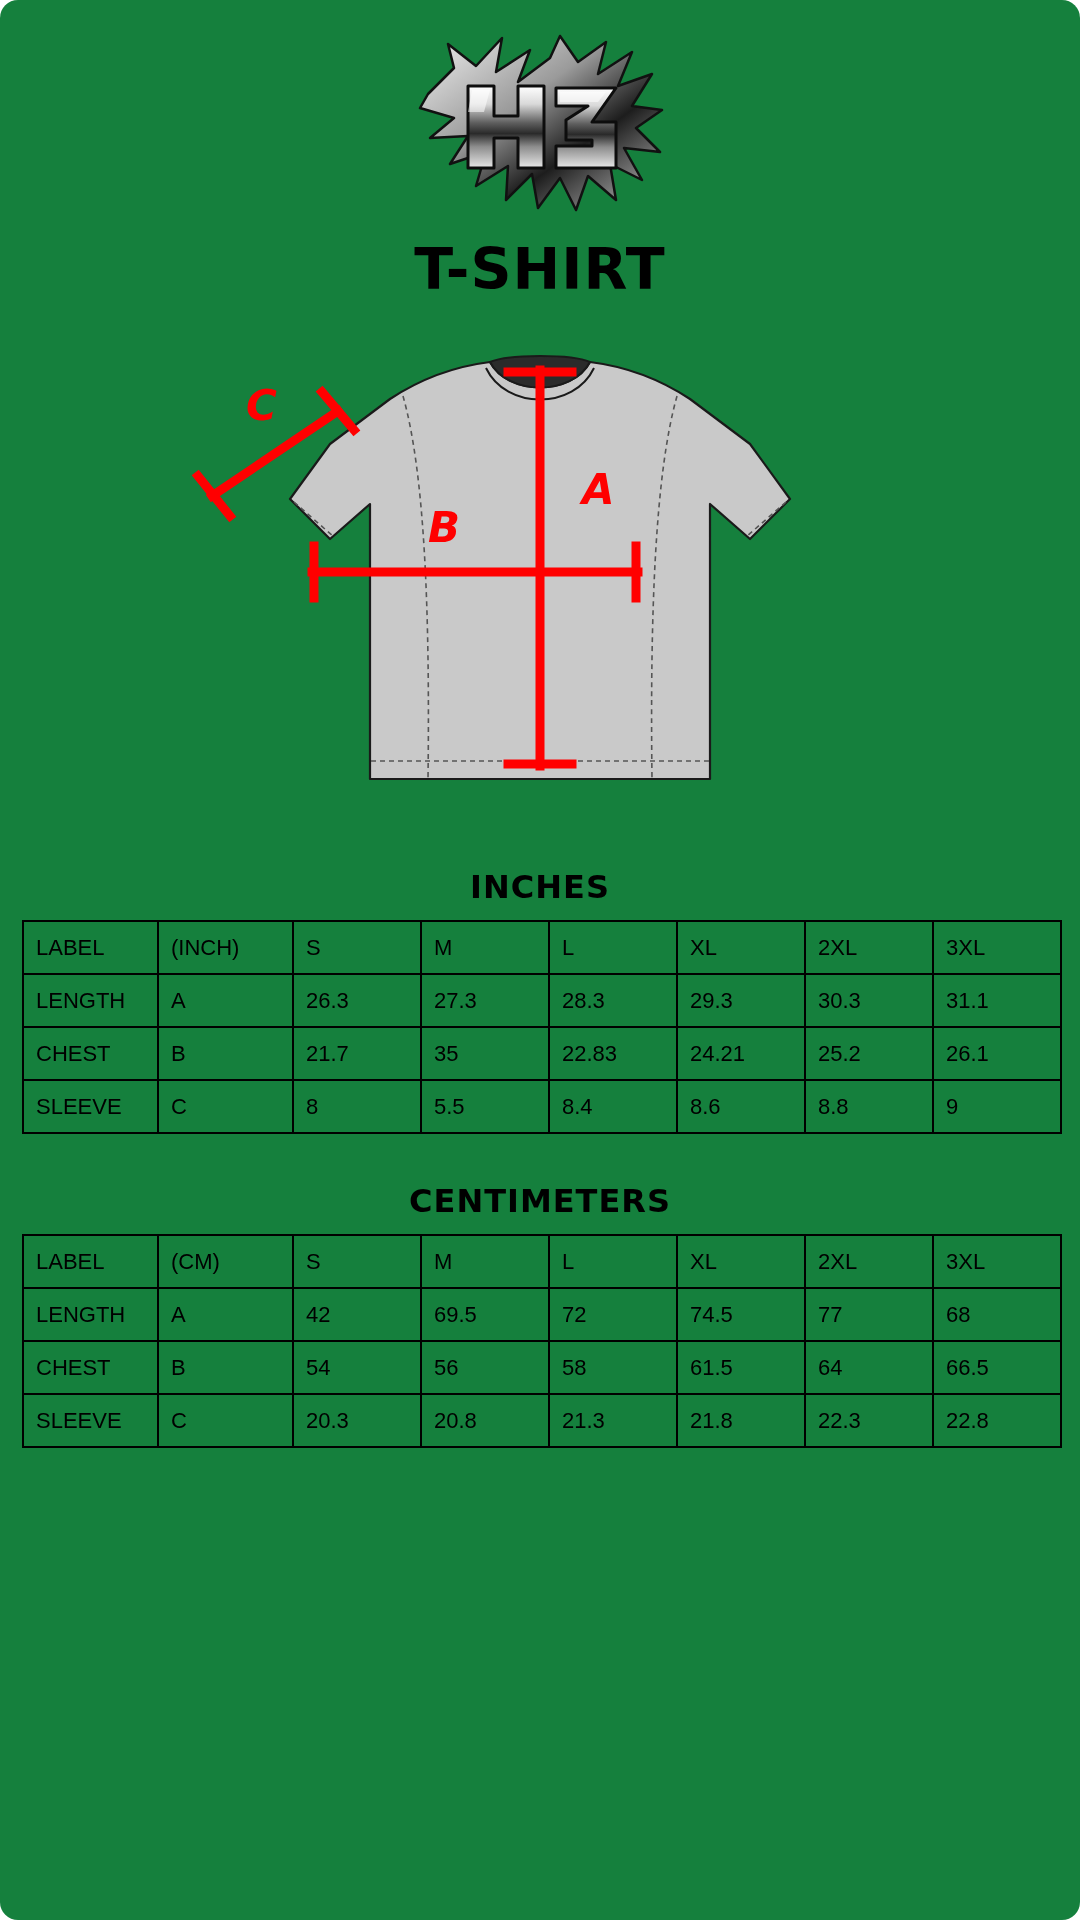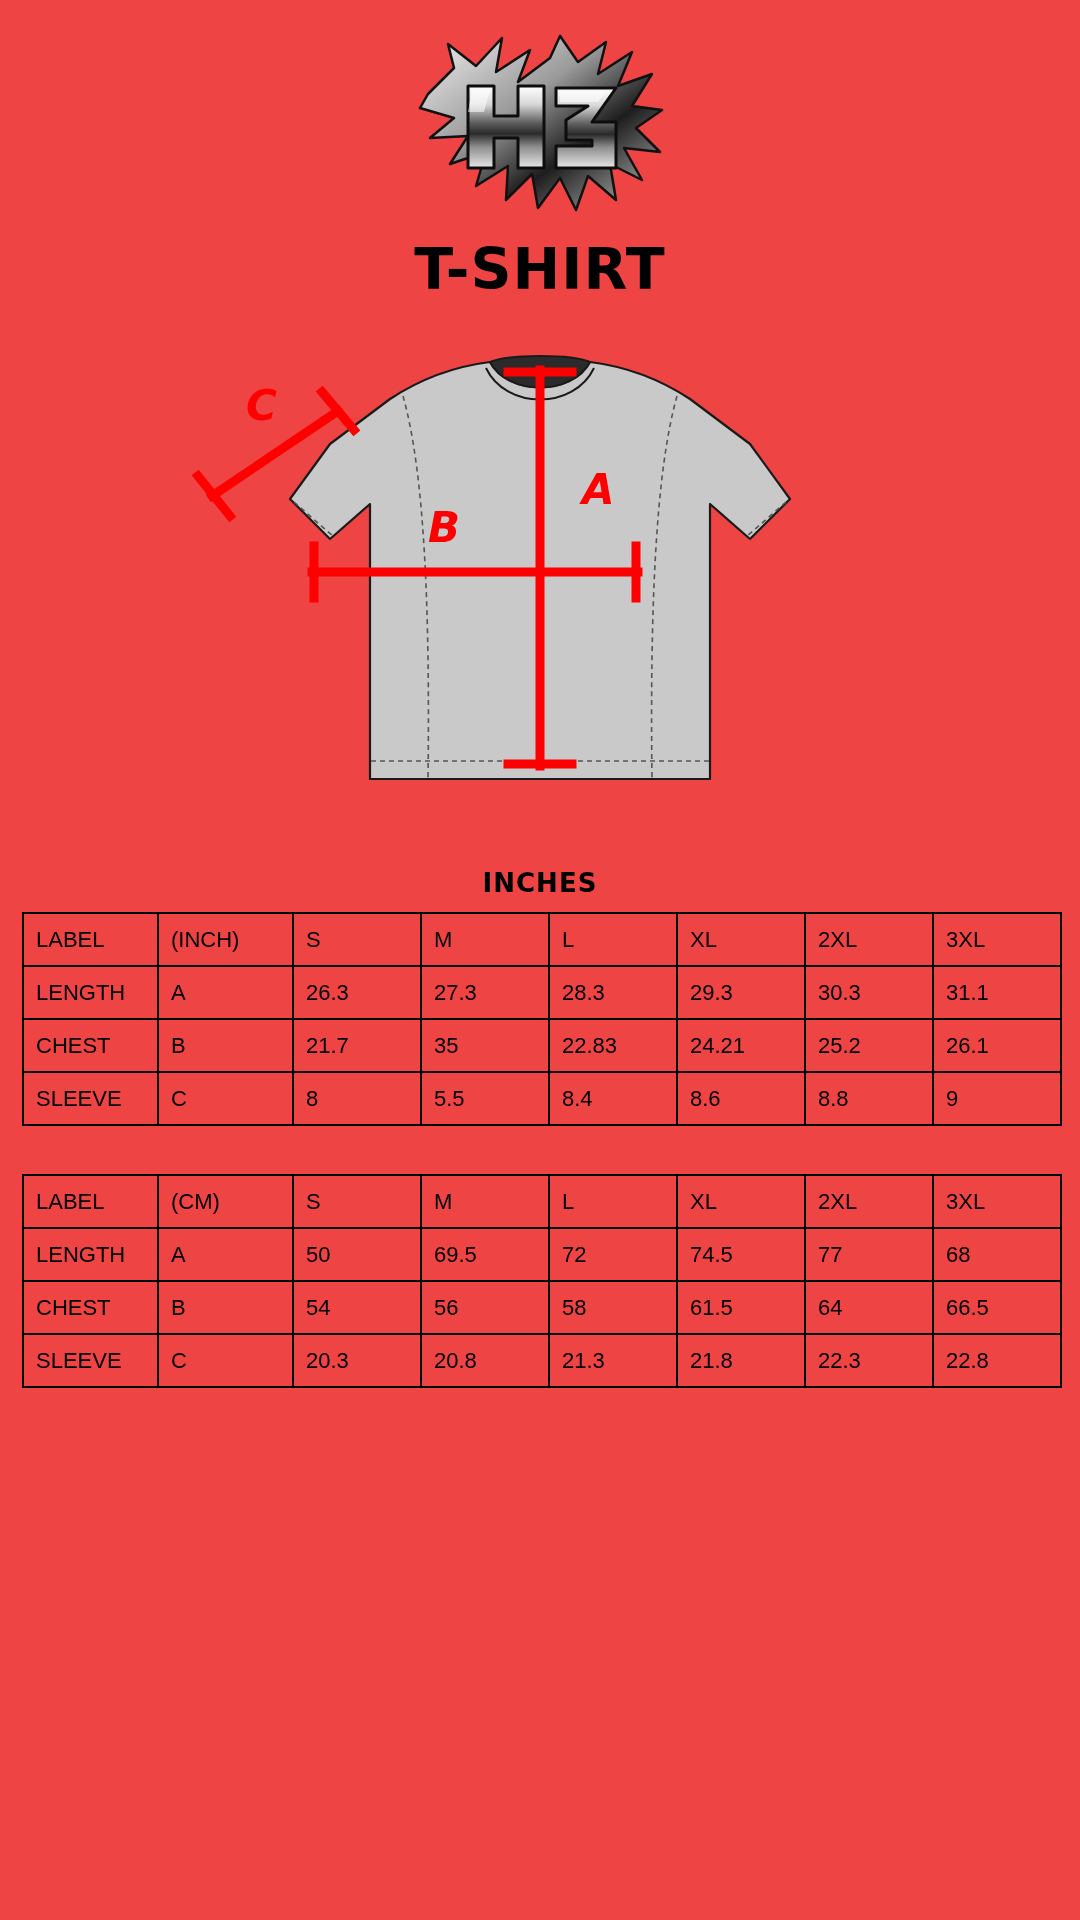--- a/index.html
+++ b/index.html
@@ -9,22 +9,23 @@
     width: 1080px;
     height: 1920px;
     background: #ffffff;
     font-family: "Liberation Sans", sans-serif;
     color: #000000;
   }
   .page {
     position: relative;
     width: 1080px;
     height: 1920px;
-    background: #ef4444;
+    background: #15803d;
     overflow: hidden;
+    border-radius: 18px;
   }
 
   
   .logo-wrap {
     width: 100%;
     display: flex;
     justify-content: center;
     padding-top: 28px;
     height: 230px;
   }
@@ -45,21 +46,21 @@
     width: 100%;
     display: flex;
     justify-content: center;
     margin-top: 22px;
     height: 520px;
   }
 
   
   .section-heading {
     text-align: center;
-    font-size: 26px;
+    font-size: 32px;
     font-weight: 700;
     letter-spacing: 1px;
     font-family: "DejaVu Sans", sans-serif;
     margin: 11px 0 14px 0;
   }
 
   .table-block { padding: 0 22px; }
   .table-block.first { margin-top: 24px; }
   .table-block.second { margin-top: 48px; }
 
@@ -225,20 +226,21 @@
           <td>8.4</td>
           <td>8.6</td>
           <td>8.8</td>
           <td>9</td>
         </tr>
       </tbody>
     </table>
   </div>
 
   <div class="table-block second">
+    <div class="section-heading">CENTIMETERS</div>
     <table class="size-table">
       <colgroup>
           <col class="c0">
           <col class="c1">
           <col class="cx">
           <col class="cx">
           <col class="cx">
           <col class="cx">
           <col class="cx">
           <col class="cx">
@@ -250,21 +252,21 @@
           <td>S</td>
           <td>M</td>
           <td>L</td>
           <td>XL</td>
           <td>2XL</td>
           <td>3XL</td>
         </tr>
         <tr>
           <td>LENGTH</td>
           <td>A</td>
-          <td>50</td>
+          <td>42</td>
           <td>69.5</td>
           <td>72</td>
           <td>74.5</td>
           <td>77</td>
           <td>68</td>
         </tr>
         <tr>
           <td>CHEST</td>
           <td>B</td>
           <td>54</td>

